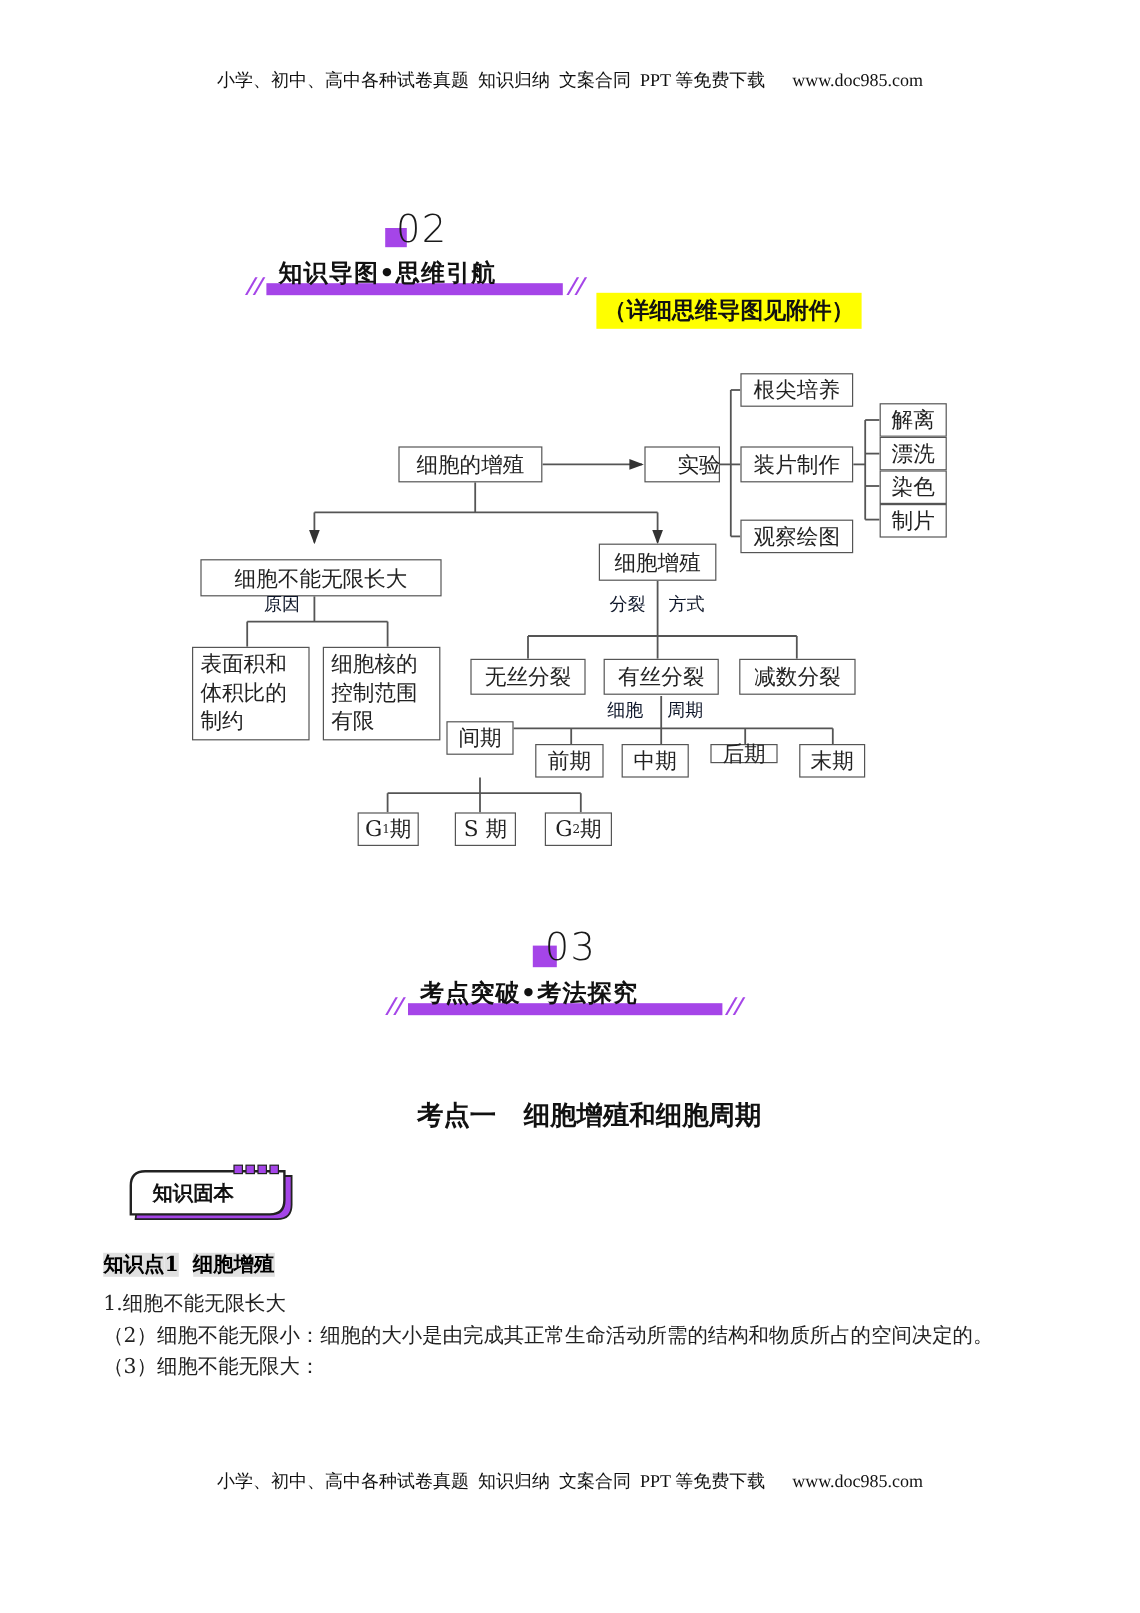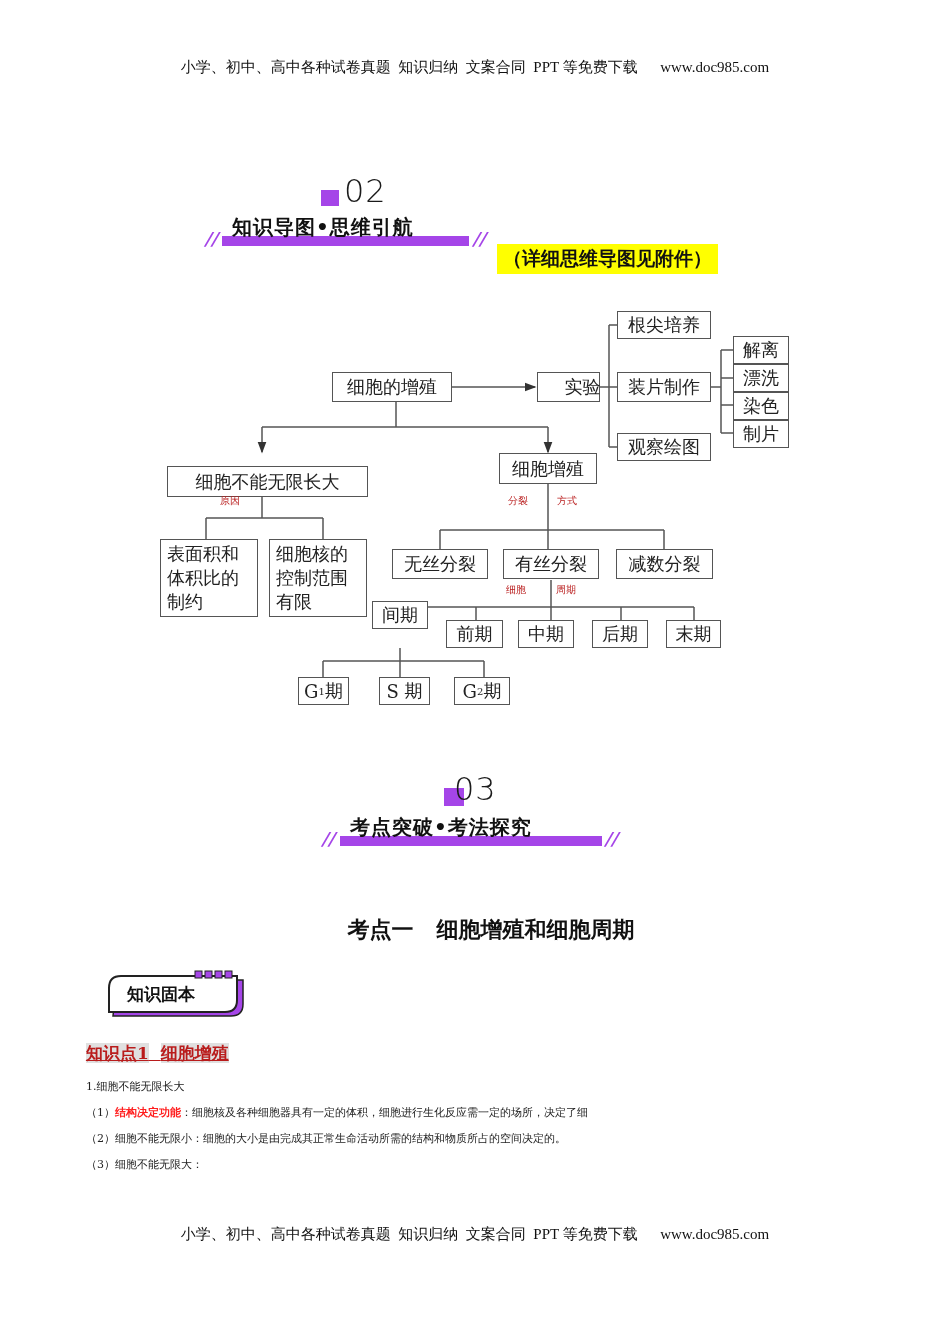--- a/index.html
+++ b/index.html
@@ -11,37 +11,37 @@
   .sec-num { font-family: "DejaVu Sans", sans-serif; font-size: 32px; color: #1a1a1a; font-weight: 300; letter-spacing: 1px; }
   .sec-sq { background: #a545e8; }
   .sec-bar { background: #a545e8; height: 10px; }
   .sec-title { font-family: "DejaVu Sans", sans-serif; font-weight: bold; font-size: 20px; color: #111; white-space: nowrap; letter-spacing: 1px; }
   .slash { font-family: "DejaVu Sans", sans-serif; color: #a545e8; font-size: 18px; font-weight: bold; transform: skewX(-15deg); }
   .yellow-note { background: #ffff00; font-family: "DejaVu Sans", sans-serif; font-weight: bold; font-size: 19px; padding: 2px 6px; white-space: nowrap; }
   .box { position: absolute; border: 1.5px solid #555; background: #fff; font-size: 18px; color: #222;
          display: flex; align-items: center; justify-content: center; box-sizing: border-box; white-space: nowrap;
          font-family: "DejaVu Serif", "Liberation Serif", serif; }
   .box.multi { display: block; white-space: normal; text-align: left; padding: 2px 6px; line-height: 24px; }
-  .lbl { position: absolute; font-size: 10px; color: #b91c1c; white-space: nowrap; font-family: "DejaVu Serif", serif; }
+  .lbl { position: absolute; font-size: 15px; color: #0f172a; white-space: nowrap; font-family: "DejaVu Serif", serif; }
   svg.lines { position: absolute; left: 0; top: 0; }
   .topic-title { font-family: "DejaVu Sans", sans-serif; font-weight: bold; font-size: 22px; white-space: nowrap; padding-left: 16px; }
   .badge { position: absolute; }
-  .kp { font-family: "DejaVu Sans", sans-serif; font-weight: bold; color: #b91c1c; font-size: 17px; white-space: nowrap; text-decoration: underline; }
+  .kp { font-family: "DejaVu Sans", sans-serif; font-weight: bold; color: #000000; font-size: 17px; white-space: nowrap; }
   .kp span.hl { background: #e0e0e0; }
-  .para { font-size: 11px; line-height: 26px; color: #222; font-family: "DejaVu Serif", "Liberation Serif", serif; }
+  .para { font-size: 17px; line-height: 26px; color: #222; font-family: "DejaVu Serif", "Liberation Serif", serif; }
   .red { color: #ff1f1f; font-weight: bold; font-family: "DejaVu Sans", sans-serif; }
   sub { font-size: 10px; }
 </style>
 </head>
 <body>
 
 <div class="abs hdr" style="top:58px;">小学、初中、高中各种试卷真题  知识归纳  文案合同  PPT 等免费下载      www.doc985.com</div>
 
 <div class="abs sec-sq" style="left:321px; top:190px; width:18px; height:16px;"></div>
-<div class="abs sec-num" style="left:344px; top:172px;">02</div>
+<div class="abs sec-num" style="left:330px; top:172px;">02</div>
 <div class="abs slash" style="left:206px; top:228px;">//</div>
 <div class="abs sec-bar" style="left:222px; top:236px; width:247px;"></div>
 <div class="abs sec-title" style="left:232px; top:214px;">知识导图•思维引航</div>
 <div class="abs slash" style="left:474px; top:228px;">//</div>
 <div class="abs yellow-note" style="left:497px; top:244px;">（详细思维导图见附件）</div>
 
 <svg class="lines" width="950" height="720">
   <defs>
     <marker id="arr" markerWidth="8" markerHeight="8" refX="7" refY="4" orient="auto">
       <path d="M0,1 L8,4 L0,7 Z" fill="#333"></path>
@@ -125,21 +125,21 @@
 <div class="box" style="left:392px; top:549px; width:96px; height:30px;">无丝分裂</div>
 <div class="box" style="left:503px; top:549px; width:96px; height:30px;">有丝分裂</div>
 <div class="box" style="left:616px; top:549px; width:97px; height:30px;">减数分裂</div>
 
 <div class="lbl" style="left:506px; top:583px;">细胞</div>
 <div class="lbl" style="left:556px; top:583px;">周期</div>
 
 <div class="box" style="left:372px; top:601px; width:56px; height:28px;">间期</div>
 <div class="box" style="left:446px; top:620px; width:57px; height:28px;">前期</div>
 <div class="box" style="left:518px; top:620px; width:56px; height:28px;">中期</div>
-<div class="box" style="left:592px; top:620px; width:56px; height:28px;">后期</div>
+<div class="box" style="left:592px; top:620px; width:56px; height:16px;">后期</div>
 <div class="box" style="left:666px; top:620px; width:55px; height:28px;">末期</div>
 
 <div class="box" style="left:298px; top:677px; width:51px; height:28px;">
   <span>G</span>
     <sub>1</sub>
     <span>期</span>
 </div>
 <div class="box" style="left:379px; top:677px; width:51px; height:28px;">
   <span>S</span>
     <span style="white-space:pre"> 期</span>
@@ -170,18 +170,17 @@
   </svg>
   <div style="position:absolute; left:20px; top:13px; font-family:'DejaVu Sans', sans-serif; font-weight:bold; font-size:17px; color:#111;">知识固本</div>
 </div>
 
 <div class="abs kp" style="left:86px; top:1042px;">
   <span class="hl">知识点</span><span class="hl" style="font-family:'DejaVu Serif',serif;">1</span>&nbsp;&nbsp;<span class="hl">细胞增殖</span>
 </div>
 
 <div class="abs para" style="left:86px; top:1074px; width:790px;">
   <div>1.细胞不能无限长大</div>
-  <div><span>（1）</span><span class="red">结构决定功能</span><span>：细胞核及各种细胞器具有一定的体积，细胞进行生化反应需一定的场所，决定了细</span></div>
   <div>（2）细胞不能无限小：细胞的大小是由完成其正常生命活动所需的结构和物质所占的空间决定的。</div>
   <div>（3）细胞不能无限大：</div>
 </div>
 
 <div class="abs hdr" style="top:1225px;">小学、初中、高中各种试卷真题  知识归纳  文案合同  PPT 等免费下载      www.doc985.com</div>
 
 </body></html>

